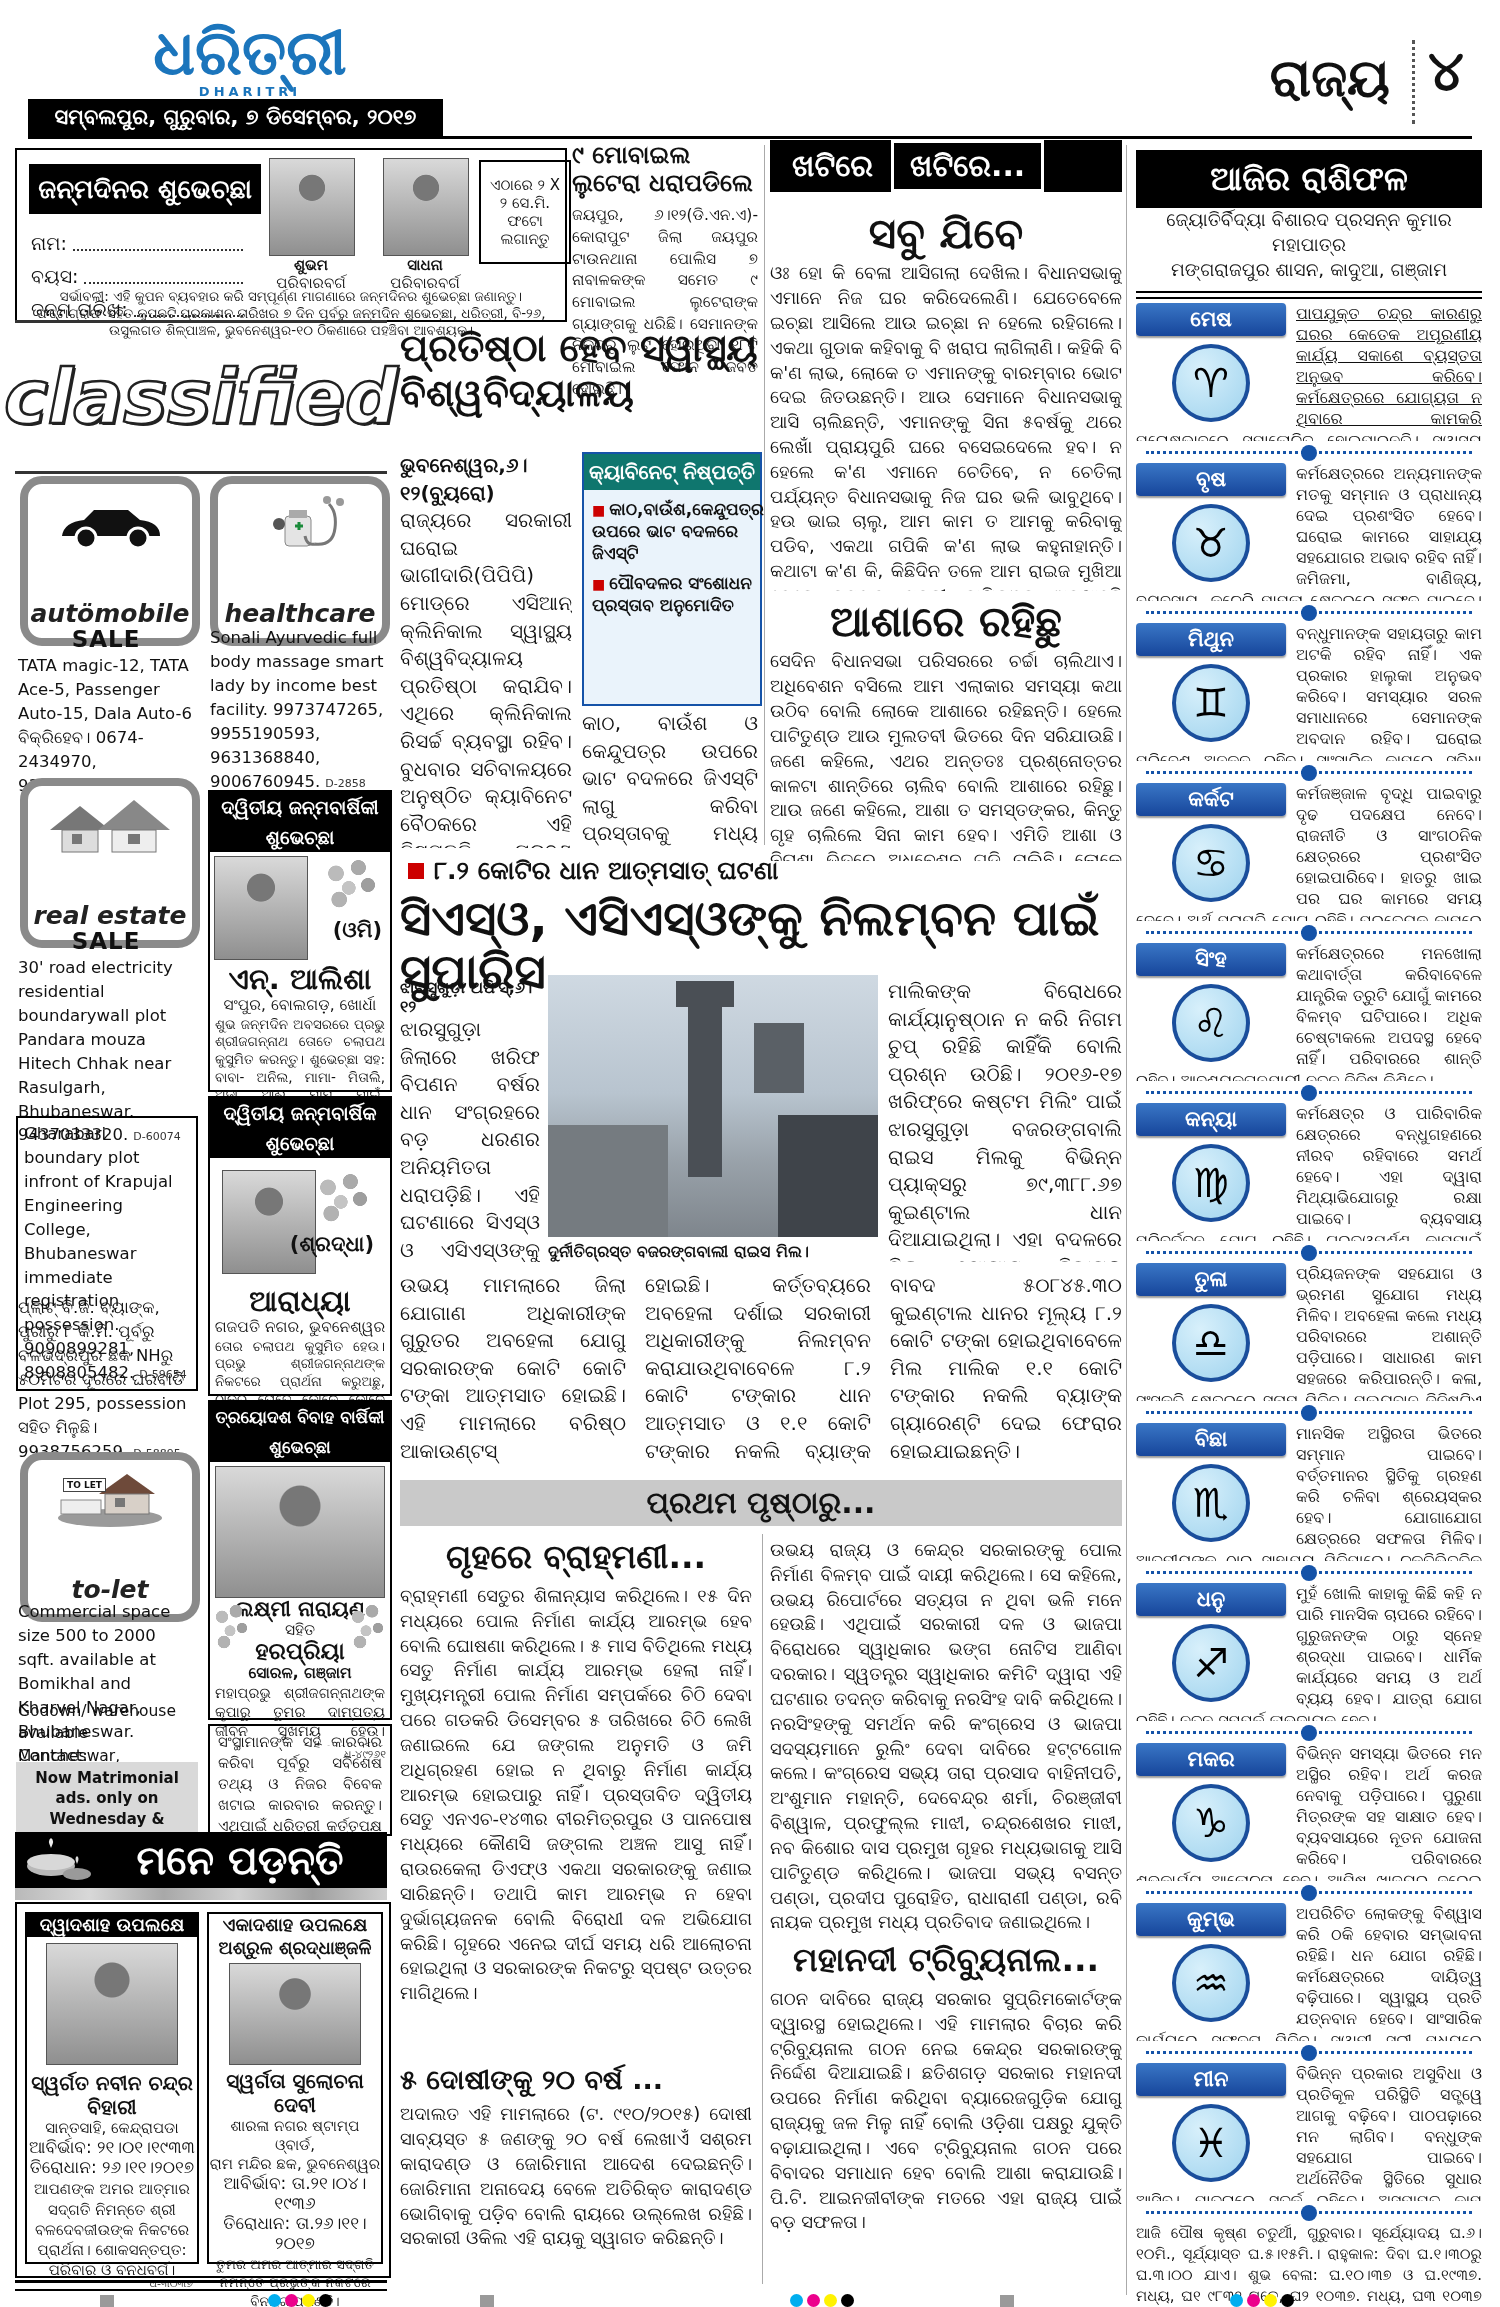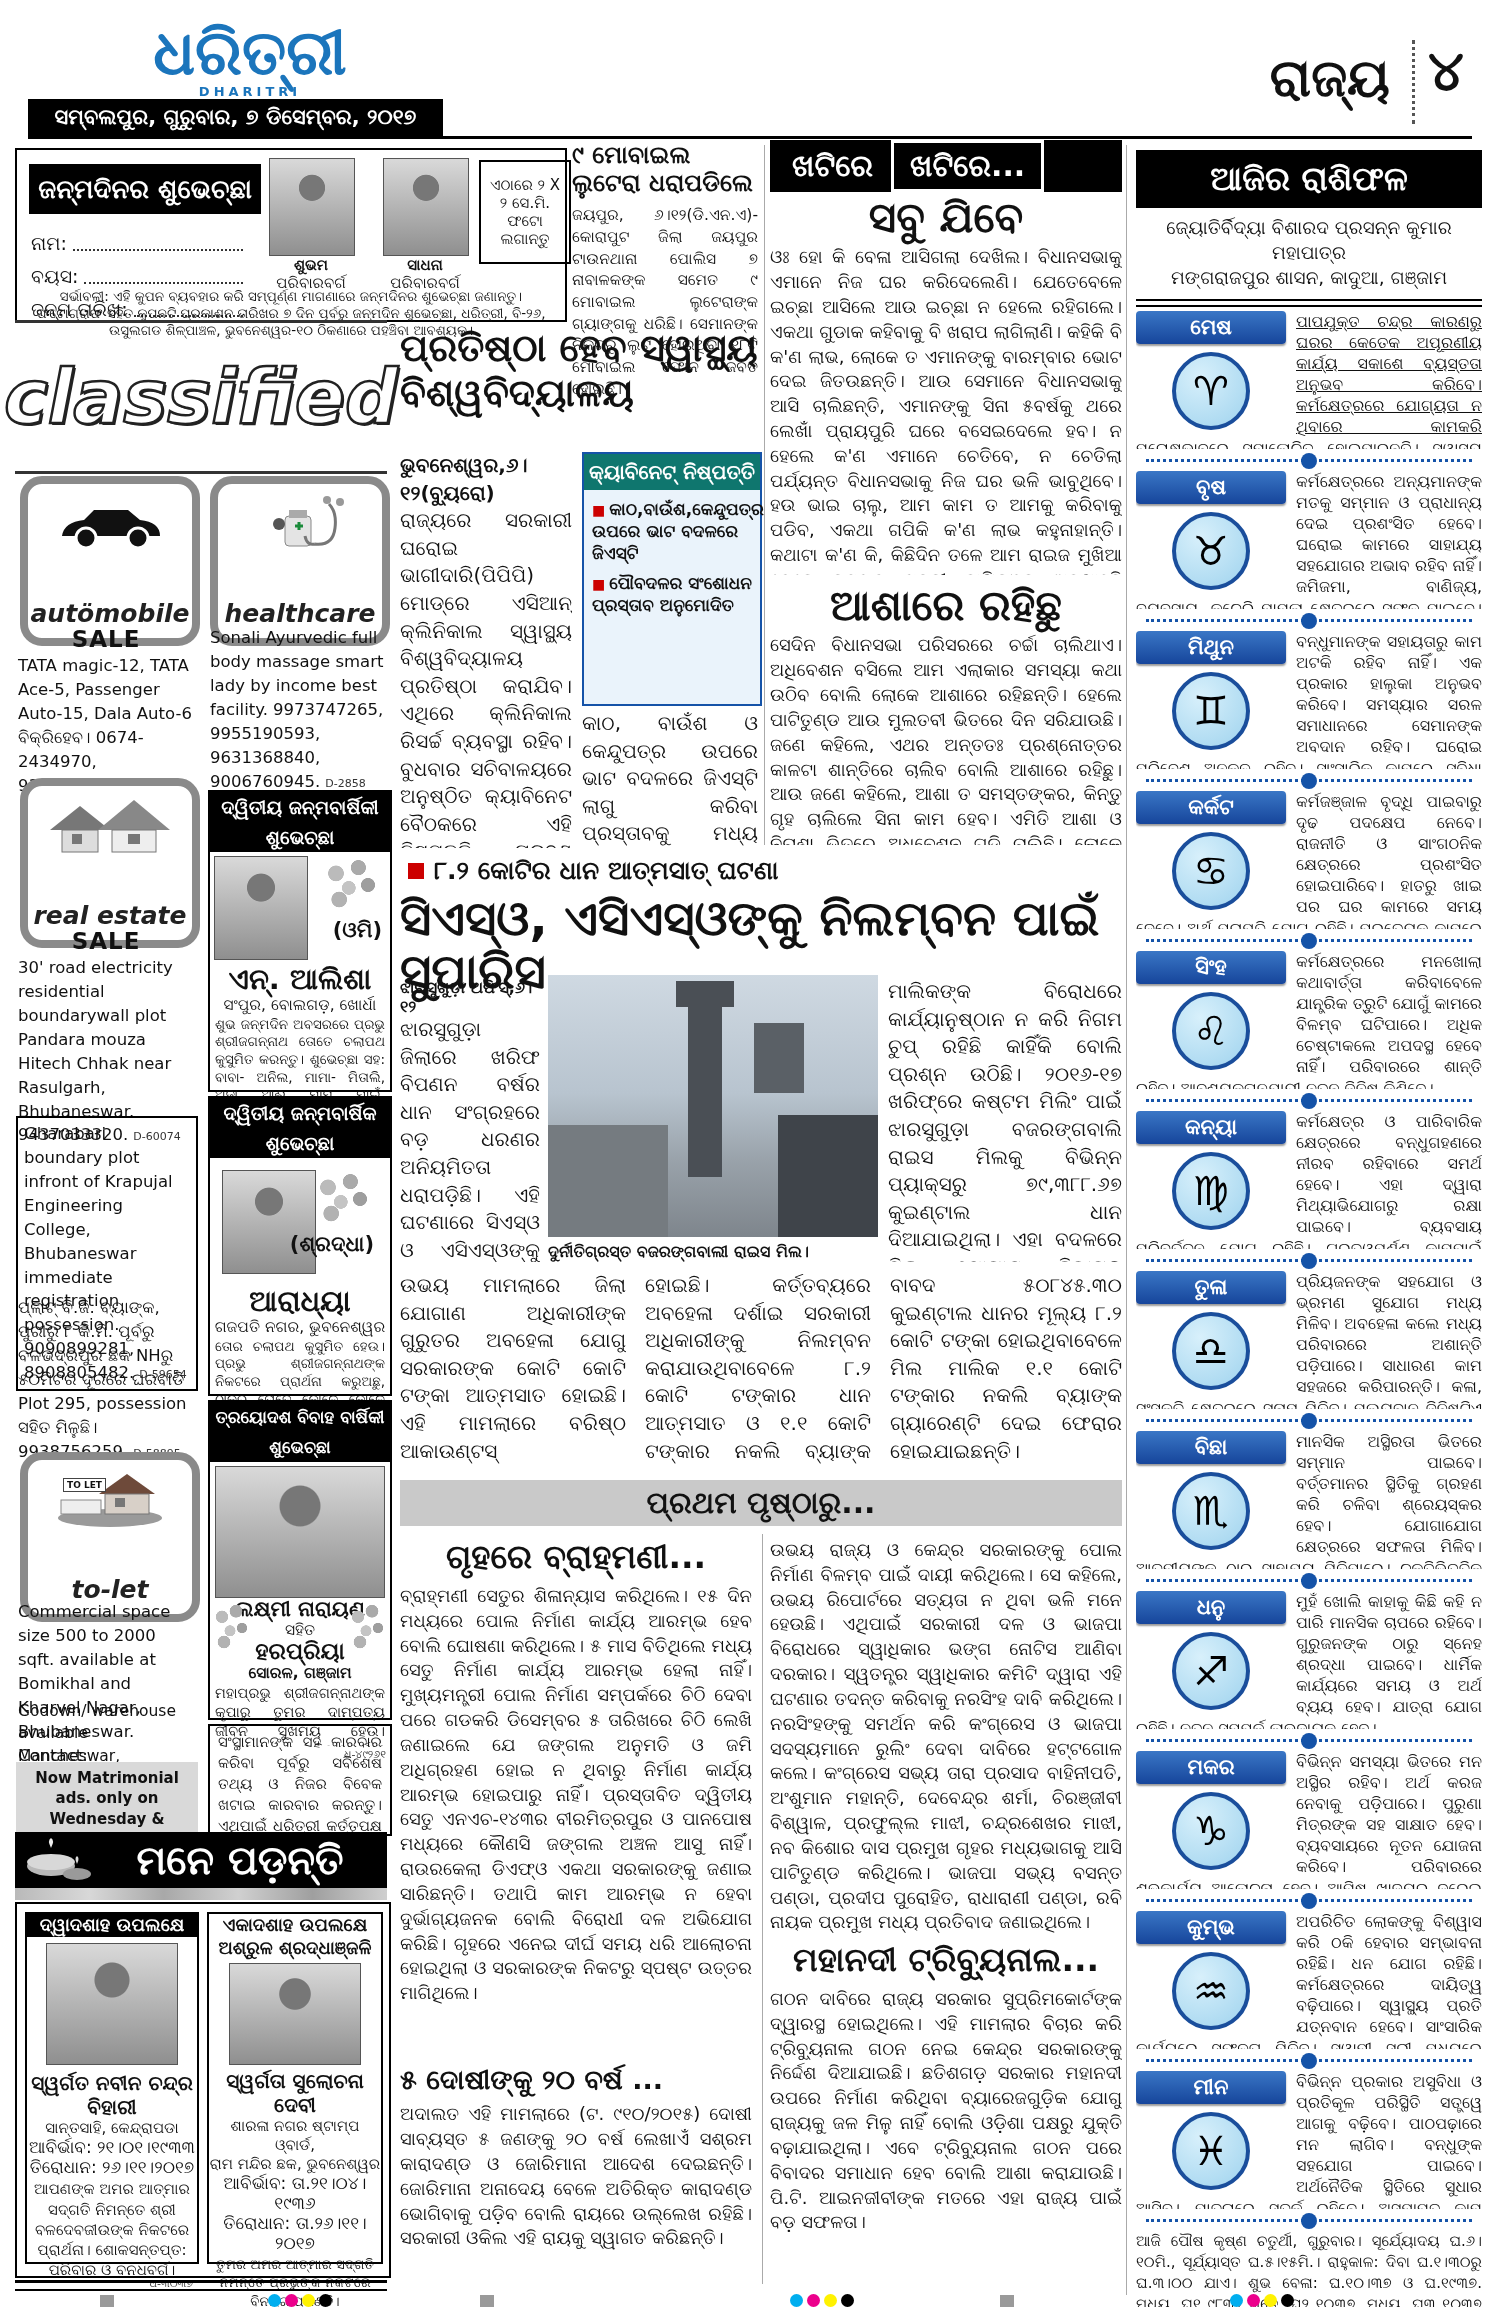--- a/index.html
+++ b/index.html
@@ -148,21 +148,21 @@
   <div class="abs" style="left:572px;top:142px;width:186px;">
     <div class="headline-sm">୯ ମୋବାଇଲ ଲୁଟେରା ଧରାପଡିଲେ</div>
     <div class="body15 jt" style="margin-top:8px;">ଜୟପୁର, ୬।୧୨(ଡି.ଏନ.ଏ)- କୋରାପୁଟ ଜିଲା ଜୟପୁର ଟାଉନଥାନା ପୋଲିସ ୭ ନାବାଳକଙ୍କ ସମେତ ୯ ମୋବାଇଲ ଲୁଟେରାଙ୍କ ଗ୍ୟାଙ୍ଗକୁ ଧରିଛି। ସେମାନଙ୍କ ନିକଟରୁ ଲୁଟ ହୋଇଥିବା ୧୮ଟି ମୋବାଇଲ ଫୋନ ଜବତ ହୋଇଛି।</div>
   </div>
 
   <div class="abs" style="left:770px;top:140px;width:352px;">
     <div class="khatire-bar">
       <span class="khatire-left">ଖଟିରେ</span>
       <span class="khatire-right">ଖଟିରେ...</span>
     </div>
-    <div class="bighead" style="margin-top:3px;">ସବୁ ଯିବେ</div>
+    <div class="bighead" style="margin-top:19px;">ସବୁ ଯିବେ</div>
     <div class="body18 jt ovh" style="height:330px;margin-top:4px;">ଓଃ ହୋ କି ବେଳା ଆସିଗଲା ଦେଖିଲ। ବିଧାନସଭାକୁ ଏମାନେ ନିଜ ଘର କରିଦେଲେଣି। ଯେତେବେଳେ ଇଚ୍ଛା ଆସିଲେ ଆଉ ଇଚ୍ଛା ନ ହେଲେ ରହିଗଲେ। ଏକଥା ଗୁଡାକ କହିବାକୁ ବି ଖରାପ ଲାଗିଲାଣି। କହିକି ବି କ'ଣ ଲାଭ, ଲୋକେ ତ ଏମାନଙ୍କୁ ବାରମ୍ବାର ଭୋଟ ଦେଇ ଜିତଉଛନ୍ତି। ଆଉ ସେମାନେ ବିଧାନସଭାକୁ ଆସି ଚାଲିଛନ୍ତି, ଏମାନଙ୍କୁ ସିନା ୫ବର୍ଷକୁ ଥରେ ଲେଖାଁ ପ୍ରାୟପୁରି ଘରେ ବସେଇଦେଲେ ହବ। ନ ହେଲେ କ'ଣ ଏମାନେ ଚେତିବେ, ନ ଚେତିଲା ପର୍ଯ୍ୟନ୍ତ ବିଧାନସଭାକୁ ନିଜ ଘର ଭଳି ଭାବୁଥିବେ। ହଉ ଭାଇ ଚାଲୁ, ଆମ କାମ ତ ଆମକୁ କରିବାକୁ ପଡିବ, ଏକଥା ଗପିକି କ'ଣ ଲାଭ କହୁନାହାନ୍ତି। କଥାଟା କ'ଣ କି, କିଛିଦିନ ତଳେ ଆମ ରାଇଜ ମୁଖିଆ କେତେ ଜଣଙ୍କୁ ମନ୍ତ୍ରୀ ଦାୟିତ୍ୱରୁ ଅବ୍ୟାହତି ଦେଇଥିଲେ। ଏବେ ସେମାନଙ୍କ ମଧ୍ୟରୁ କେତେଜଣ ବିଧାନସଭାକୁ ଆସିବା ଅପେକ୍ଷା ସରକାରୀ ବାସଭବନରେ ବସି ଖଟି ଜମାଇବାକୁ ପସନ୍ଦ କରୁଛନ୍ତି। ଏମିତି କଥା ଚାଲିଥାଏ ବିଧାନସଭାର ଦୁଇଜଣ କର୍ମଚାରୀଙ୍କ ମଧ୍ୟରେ। ଜଣେ କହିଲେ, ଦେଖୁନ ଶାସକ ଦଳର ଜଣେ ଛାମୁଆ ସଂଗଠକ ମାନ୍ୟବରଙ୍କ ହାବଭାବ ଅନେକଙ୍କୁ ଖରାପ ଲାଗିଲାଣି। ତହୁଁ ଅନ୍ୟ ଜଣେ କହିଲେ ଅପେକ୍ଷା କର, ଦେଖିବ, ଏଥର ଏମାନେ ସବୁ ଯିବେ।</div>
     <div class="bighead" style="margin-top:8px;">ଆଶାରେ ରହିଛୁ</div>
     <div class="body18 jt ovh" style="height:212px;margin-top:4px;">ସେଦିନ ବିଧାନସଭା ପରିସରରେ ଚର୍ଚ୍ଚା ଚାଲିଥାଏ। ଅଧିବେଶନ ବସିଲେ ଆମ ଏଲାକାର ସମସ୍ୟା କଥା ଉଠିବ ବୋଲି ଲୋକେ ଆଶାରେ ରହିଛନ୍ତି। ହେଲେ ପାଟିତୁଣ୍ଡ ଆଉ ମୁଲତବୀ ଭିତରେ ଦିନ ସରିଯାଉଛି। ଜଣେ କହିଲେ, ଏଥର ଅନ୍ତତଃ ପ୍ରଶ୍ନୋତ୍ତର କାଳଟା ଶାନ୍ତିରେ ଚାଲିବ ବୋଲି ଆଶାରେ ରହିଛୁ। ଆଉ ଜଣେ କହିଲେ, ଆଶା ତ ସମସ୍ତଙ୍କର, କିନ୍ତୁ ଗୃହ ଚାଲିଲେ ସିନା କାମ ହେବ। ଏମିତି ଆଶା ଓ ନିରାଶା ଭିତରେ ଅଧିବେଶନ ଗଡ଼ି ଚାଲିଛି। ଲୋକେ କିନ୍ତୁ ଏବେ ବି ଆଶାରେ ରହିଛନ୍ତି।</div>
   </div>
 
   <div class="abs headline-md" style="left:400px;top:326px;width:358px;">ପ୍ରତିଷ୍ଠା ହେବ ସ୍ୱାସ୍ଥ୍ୟ ବିଶ୍ୱବିଦ୍ୟାଳୟ</div>
   <div class="abs ovh" style="left:400px;top:452px;width:172px;height:396px;">
     <div class="dateline body16">ଭୁବନେଶ୍ୱର,୬।୧୨(ବ୍ୟୁରୋ)</div>
     <div class="body16 jt">ରାଜ୍ୟରେ ସରକାରୀ ଘରୋଇ ଭାଗୀଦାରି(ପିପିପି) ମୋଡ୍‌ରେ ଏସିଆନ୍ କ୍ଲିନିକାଲ ସ୍ୱାସ୍ଥ୍ୟ ବିଶ୍ୱବିଦ୍ୟାଳୟ ପ୍ରତିଷ୍ଠା କରାଯିବ। ଏଥିରେ କ୍ଲିନିକାଲ ରିସର୍ଚ୍ଚ ବ୍ୟବସ୍ଥା ରହିବ। ବୁଧବାର ସଚିବାଳୟରେ ଅନୁଷ୍ଠିତ କ୍ୟାବିନେଟ ବୈଠକରେ ଏହି ନିଷ୍ପତ୍ତି ଗ୍ରହଣ କରାଯାଇଛି। ଏହାସହ ପୌର ଆଇନ ସଂଶୋଧନ ପ୍ରସ୍ତାବ ମଧ୍ୟ ଅନୁମୋଦିତ ହୋଇଛି। ବୈଠକରେ ଆହୁରି କେତେକ ଗୁରୁତ୍ୱପୂର୍ଣ୍ଣ ପ୍ରସ୍ତାବ ଉପରେ ଆଲୋଚନା ହୋଇଥିଲା ବୋଲି ମୁଖ୍ୟ ଶାସନ ସଚିବ ସୂଚନା ଦେଇଛନ୍ତି।</div>
   </div>
@@ -365,21 +365,21 @@
       <div class="obit-dates">ଆବିର୍ଭାବ: ତା.୨୧।୦୪।୧୯୩୬</div>
       <div class="obit-dates">ତିରୋଧାନ: ତା.୨୬।୧୧।୨୦୧୭</div>
       <div class="obit-body ovh" style="margin:2px 4px;height:92px;font-size:13.5px;">ତୁମର ଅମର ଆତ୍ମାର ସଦ୍‌ଗତି ନିମନ୍ତେ ପ୍ରଭୁଙ୍କ ନିକଟରେ ବିନମ୍ର ପ୍ରଣତି। ଶୋକସନ୍ତପ୍ତ: ପୁତ୍ର-ଆର୍ତ୍ତଚରଣ ସାହୁ, ଶରତ ଚନ୍ଦ୍ର ସାହୁ, ଅନନ୍ତ କୁମାର ସାହୁ ଏବଂ ପରିବାରବର୍ଗ।</div>
 
     </div>
   </div>
   <div class="abs" style="left:15px;top:2280px;width:372px;height:6px;border-top:3px solid #000;border-bottom:2px solid #000;"></div>
 
   <div class="abs" style="left:1136px;top:150px;width:346px;">
     <div class="horo-title">ଆଜିର ରାଶିଫଳ</div>
-    <div class="horo-credit" style="margin-top:8px;">ଜ୍ୟୋତିର୍ବିଦ୍ୟା ବିଶାରଦ ପ୍ରସନ୍ନ କୁମାର ମହାପାତ୍ର</div>
+    <div class="horo-credit" style="margin-top:0;">ଜ୍ୟୋତିର୍ବିଦ୍ୟା ବିଶାରଦ ପ୍ରସନ୍ନ କୁମାର ମହାପାତ୍ର</div>
     <div class="horo-credit">ମଙ୍ଗରାଜପୁର ଶାସନ, କାଦୁଆ, ଗଞ୍ଜାମ</div>
     <div class="dbl" style="margin-top:8px;"></div>
 
     <div class="sign ovh" style="height:138px;margin-top:4px;text-decoration:underline;">
       <div class="sign-left">
           <div class="sign-label">ମେଷ</div>
       <div class="sign-icon">♈</div>
         </div>
       <div class="sign-text">ପାପଯୁକ୍ତ ଚନ୍ଦ୍ର କାରଣରୁ ଘରର କେତେକ ଅପୂରଣୀୟ କାର୍ଯ୍ୟ ସକାଶେ ବ୍ୟସ୍ତତା ଅନୁଭବ କରିବେ। କର୍ମକ୍ଷେତ୍ରରେ ଯୋଗ୍ୟତା ନ ଥିବାରେ କାମକରି ପରୋକ୍ଷଭାବରେ ସମାଲୋଚିତ ହୋଇପାରନ୍ତି। ସ୍ୱାସ୍ଥ୍ୟ ସମସ୍ୟା ନିୟନ୍ତ୍ରଣ ମଧ୍ୟରେ ରହିବ। ବନ୍ଧୁଙ୍କ ପରାମର୍ଶରୁ ଆଶ୍ୱସ୍ତି ଲାଭକରିବେ। ଅଧ୍ୟୟନ, ଅଧ୍ୟାପନା, ଯାତ୍ରା, ବ୍ୟବସାୟ ସନ୍ତୋଷଜନକ ରହିବ।</div>
     </div>

